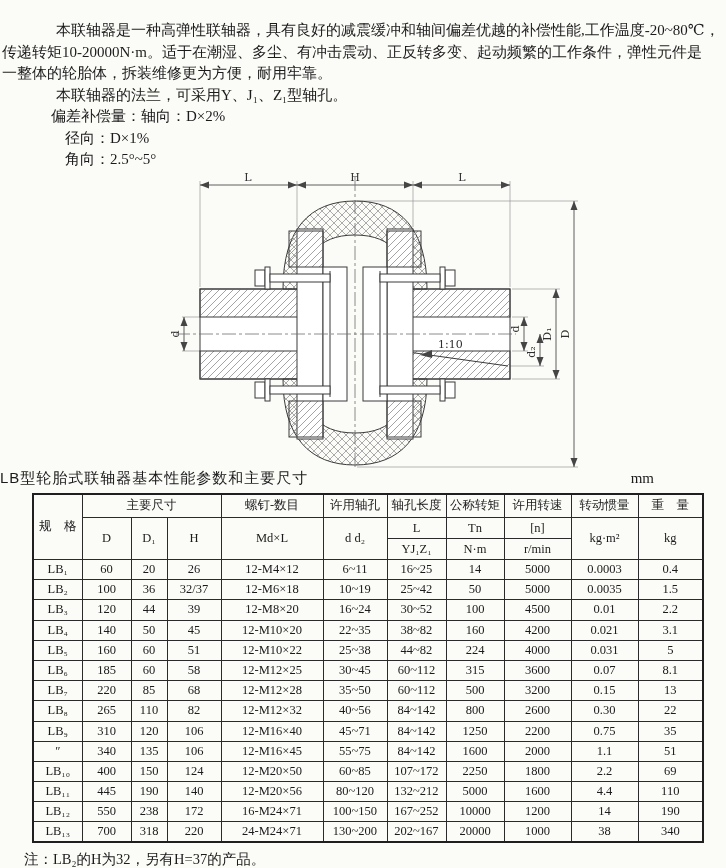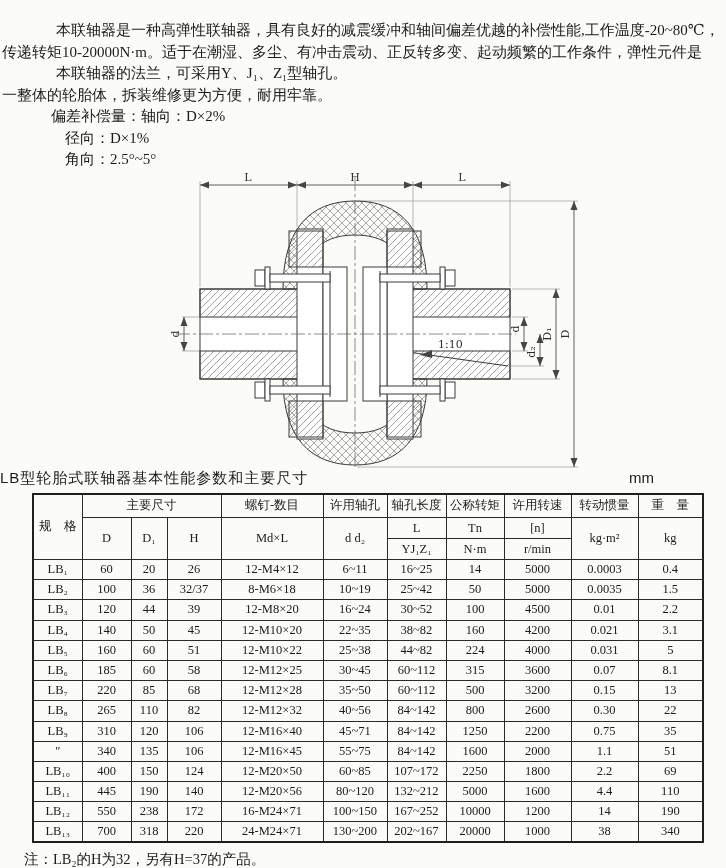--- a/index.html
+++ b/index.html
@@ -16,39 +16,39 @@
   .comp-sub{margin-left:63px;}
 
   .diagram{height:292px;position:relative;}
   .diagram svg{position:absolute;left:170px;top:0;}
   .dimtxt{font-family:"DejaVu Serif",serif;font-size:11px;fill:#2e2e2e;}
 
   .tbl-title-row{position:relative;height:26px;line-height:26px;margin-top:2px;}
   .tbl-title{text-align:left;font-weight:400;font-size:15px;
     font-family:"Liberation Sans","DejaVu Sans",sans-serif;letter-spacing:1px;}
   .tbl-unit{position:absolute;right:72px;top:0;font-weight:400;font-size:15px;
-    font-family:Liberation Sans, sans-serif;letter-spacing:0;}
+    font-family:Liberation Serif, serif;letter-spacing:0;}
 
   table.spec{border-collapse:collapse;table-layout:fixed;width:670px;margin:2px 0 0 32px;
     border:2px solid #1f1f1f;}
   table.spec td{border:1px solid #2a2a2a;text-align:center;vertical-align:middle;
     font-size:12.5px;padding:0;overflow:hidden;white-space:nowrap;}
   tr.h-a{height:24px;} tr.h-b{height:21px;} tr.h-c{height:21px;}
   tbody.rows tr{height:20.2px;}
 
   .note{margin:7px 0 0 24px;font-size:14.5px;}
 </style>
 </head>
 <body>
 
 <div class="intro">
   <div class="line indent">本联轴器是一种高弹性联轴器，具有良好的减震缓冲和轴间偏差优越的补偿性能,工作温度-20~80℃，</div>
   <div class="line">传递转矩10-20000N·m。适于在潮湿、多尘、有冲击震动、正反转多变、起动频繁的工作条件，弹性元件是</div>
+  <div class="line">一整体的轮胎体，拆装维修更为方便，耐用牢靠。</div>
   <div class="line indent">本联轴器的法兰，可采用Y、J₁、Z₁型轴孔。</div>
-  <div class="line">一整体的轮胎体，拆装维修更为方便，耐用牢靠。</div>
   <div class="line comp">
     <span>偏差补偿量：</span><span>轴向：D×2%</span>
   </div>
   <div class="line comp-sub">径向：D×1%</div>
   <div class="line comp-sub">角向：2.5°~5°</div>
 </div>
 
 <div class="diagram">
 <svg width="420" height="300" viewBox="0 0 420 300">
   <defs>
@@ -216,21 +216,21 @@
         <td>14</td>
         <td>5000</td>
         <td>0.0003</td>
         <td>0.4</td>
       </tr>
       <tr>
         <td>LB₂</td>
         <td>100</td>
         <td>36</td>
         <td>32/37</td>
-        <td>8-M6×18</td>
+        <td>12-M6×18</td>
         <td>10~19</td>
         <td>25~42</td>
         <td>50</td>
         <td>5000</td>
         <td>0.0035</td>
         <td>1.5</td>
       </tr>
       <tr>
         <td>LB₃</td>
         <td>120</td>

